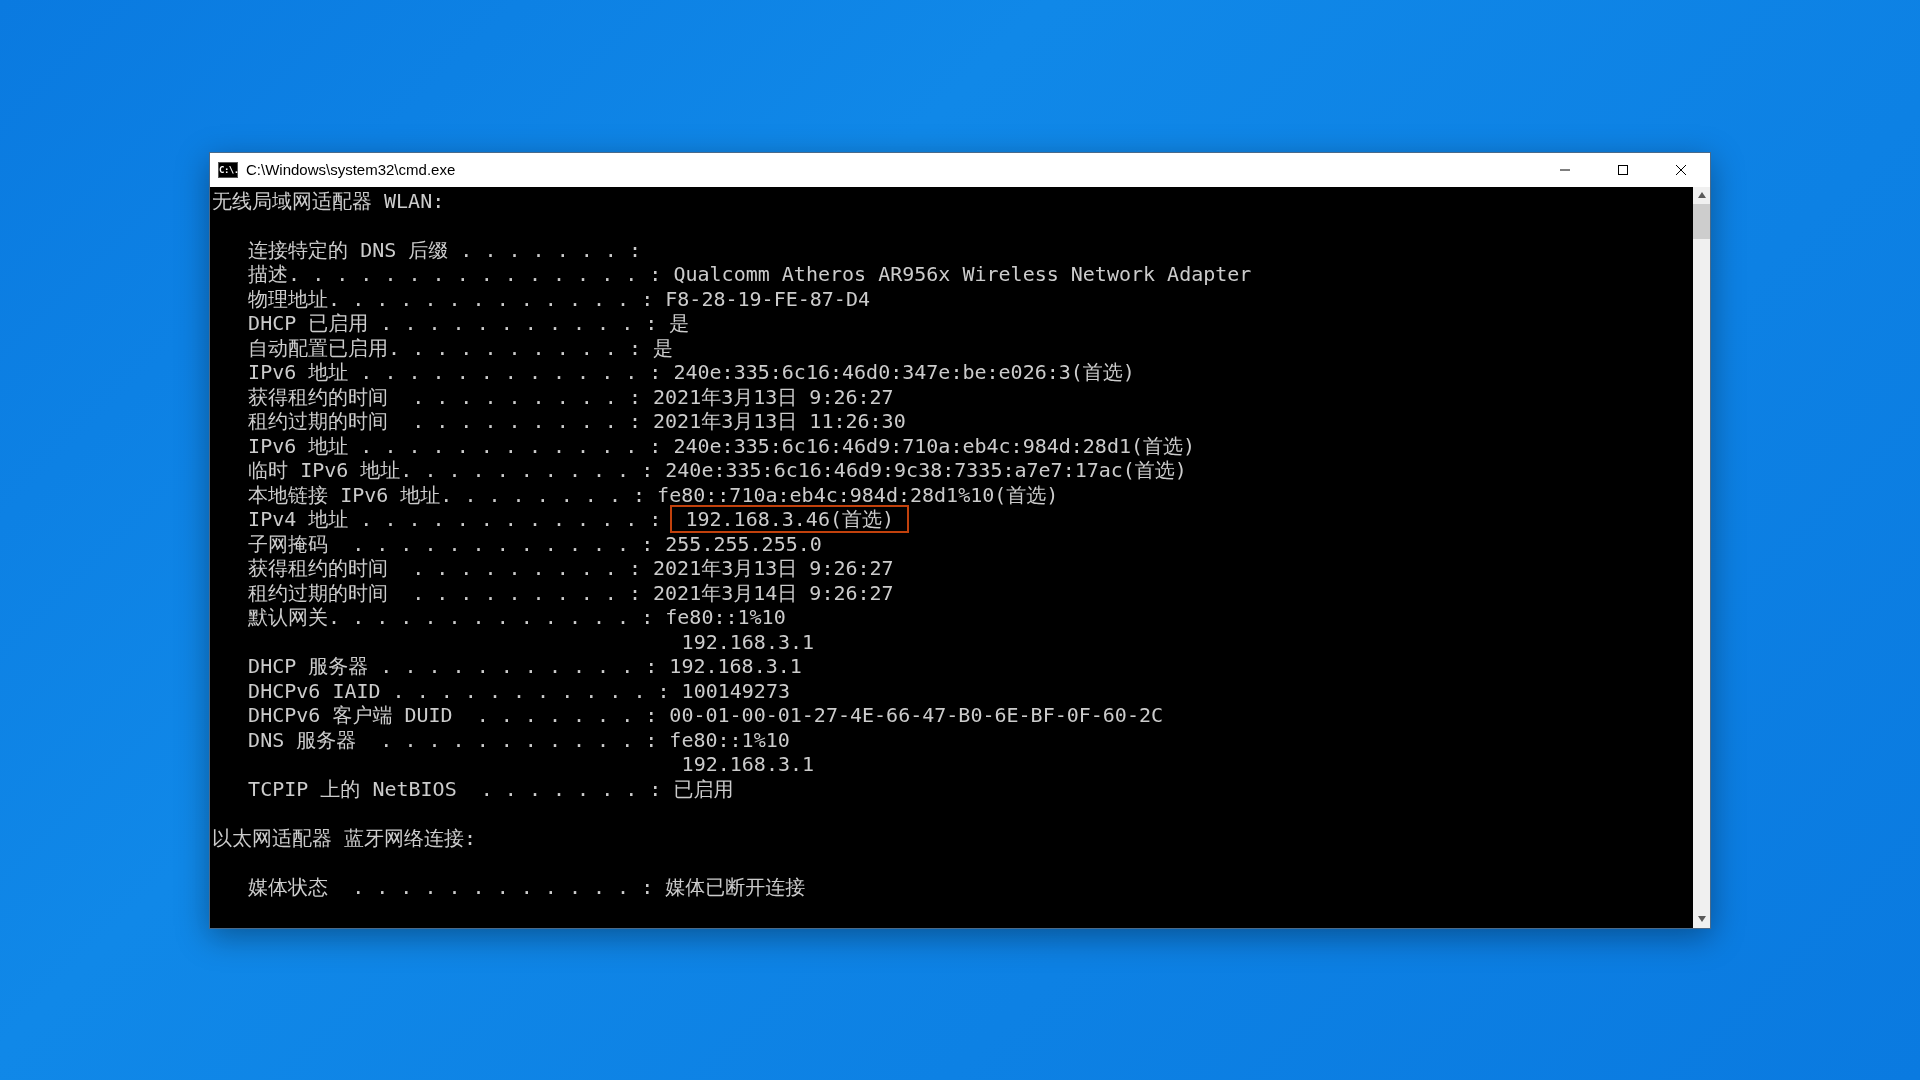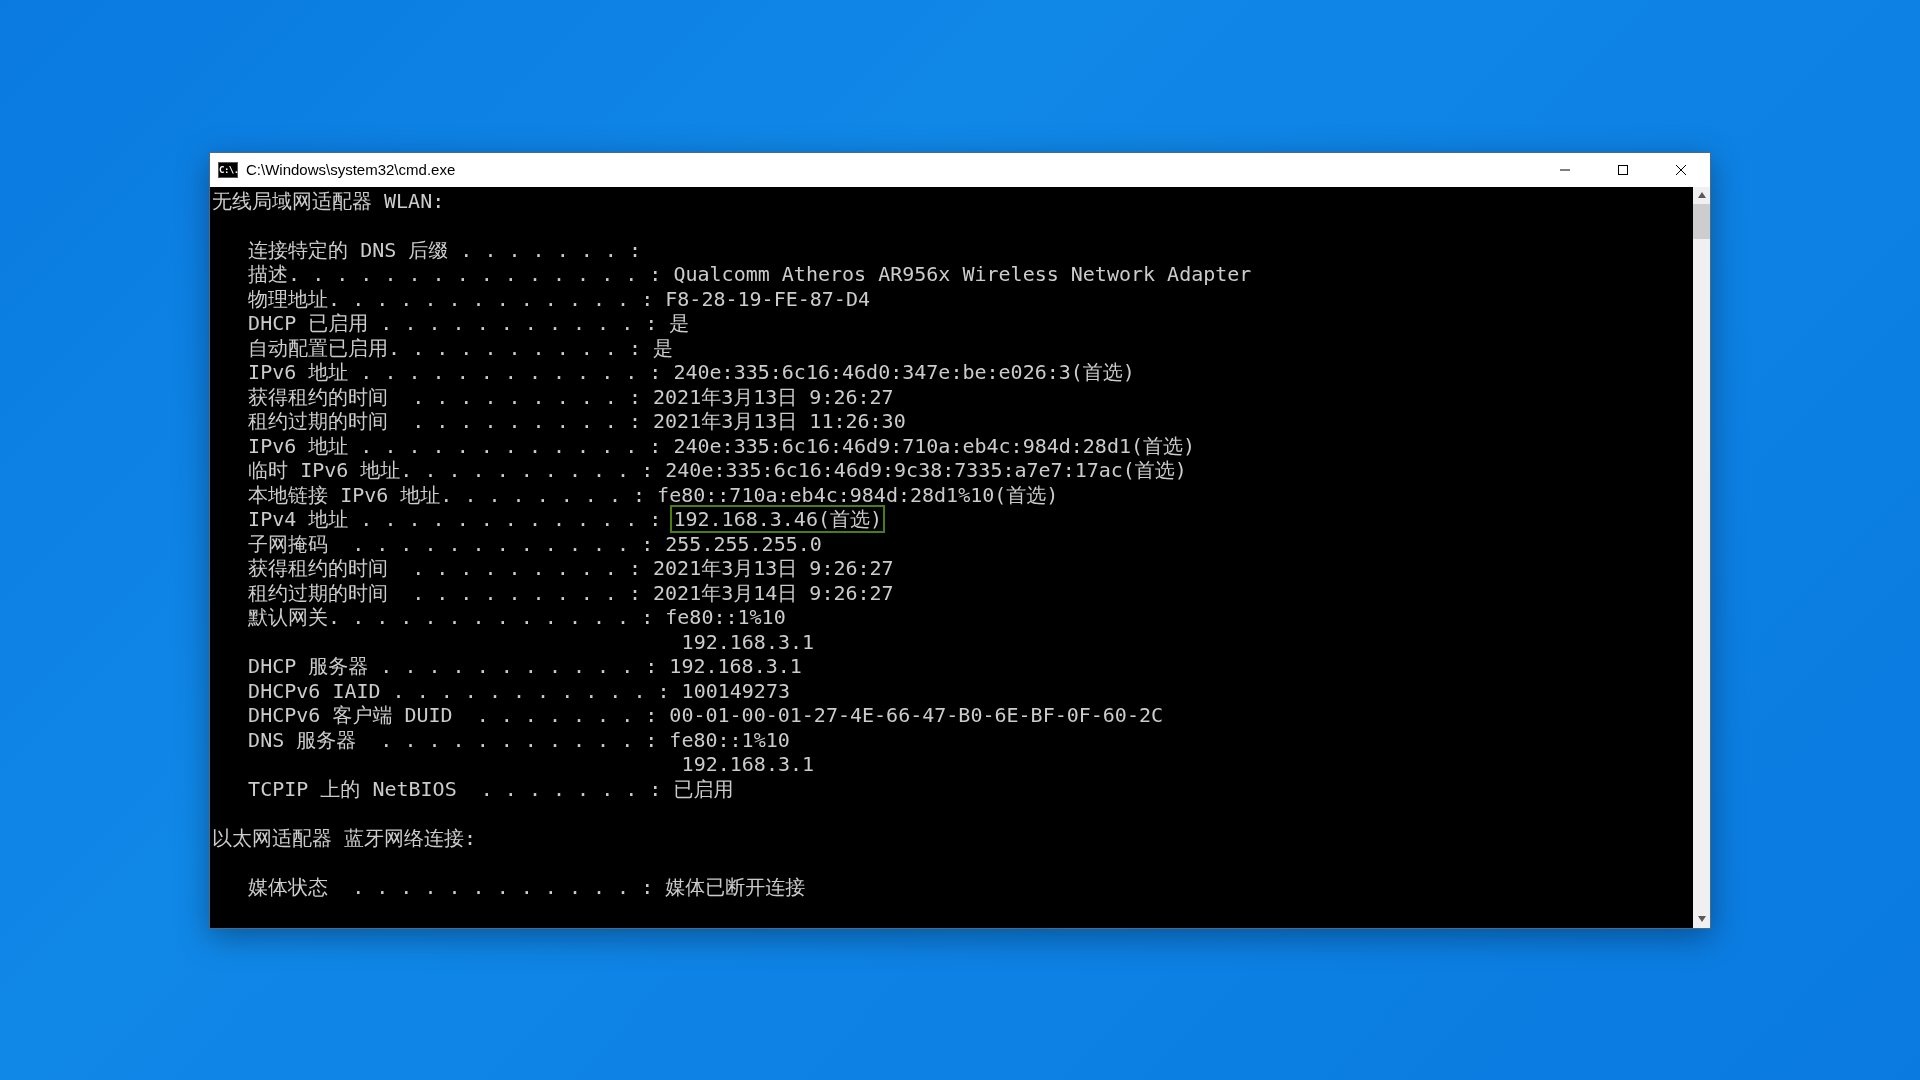--- a/index.html
+++ b/index.html
@@ -84,22 +84,22 @@
     background: #000;
     color: #cccccc;
     font-family: "NSimSun", SimSun, Consolas, monospace;
     font-size: 20px;
     line-height: 24.5px;
     white-space: pre;
     padding: 2px 0 0 2px;
     letter-spacing: 0px;
   }
   .console .hl {
-    border: 2px solid #4d7c0f;
-    padding: 0 1px;
+    border: 2px solid #c2410c;
+    padding: 0 13px;
     margin-left: -3px;
   }
   .scrollbar {
     width: 17px;
     background: #f0f0f0;
     display: flex;
     flex-direction: column;
     justify-content: space-between;
   }
   .sb-btn {

